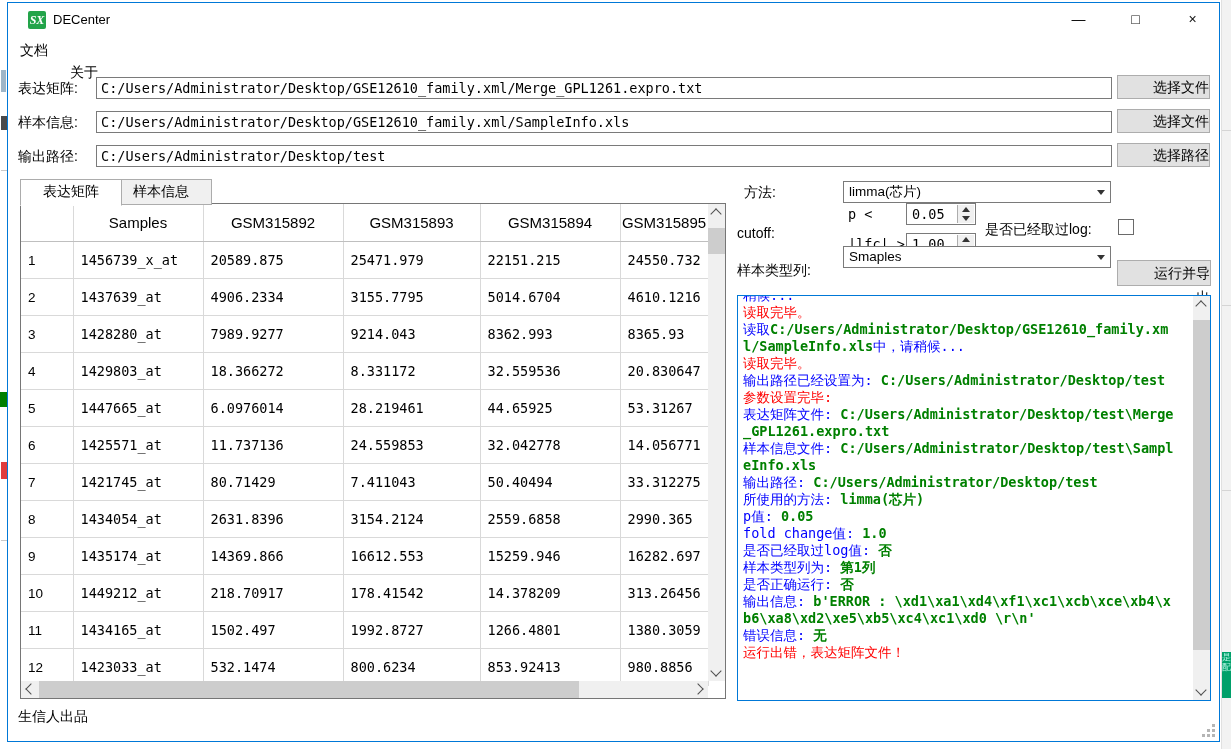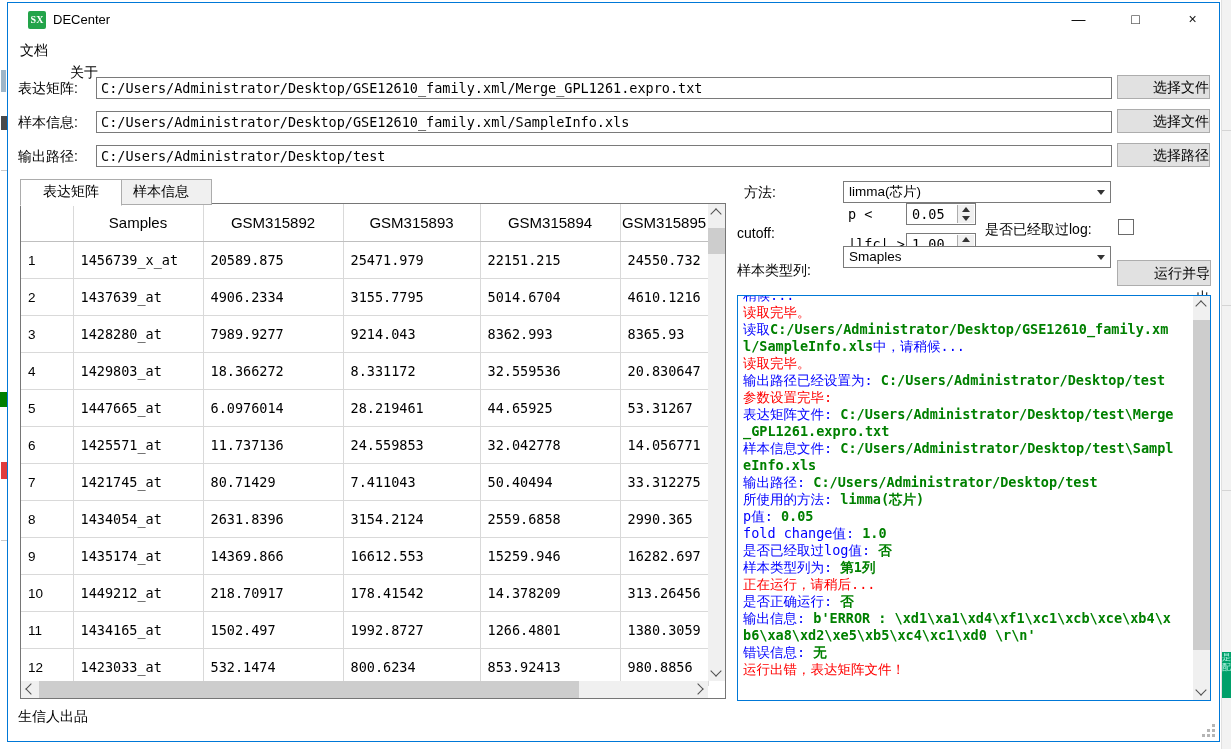--- a/index.html
+++ b/index.html
@@ -13,21 +13,21 @@
   .bg-frag{position:absolute;}
   .bg-right{left:1221px;top:0;width:10px;height:749px;background:#f2f2f2;border-left:1px solid #e0e0e0;}
   .bg-hline{position:absolute;left:0;width:10px;height:1px;background:#d5d5d5;}
   .bg-badge{position:absolute;left:0;width:10px;height:46px;background:#00a06a;color:#aef3e0;font-size:9px;overflow:hidden;line-height:10px;}
 
   
   .win{left:7px;top:2px;width:1213px;height:740px;background:#fff;border:1px solid #0078d7;}
 
   .titlebar{left:0;top:0;width:100%;height:34px;background:#fff;}
   .logo{left:20px;top:8px;width:18px;height:18px;border-radius:2px;text-align:center;
-        font-family:"Liberation Serif",serif;font-weight:bold;font-size:10px;line-height:18px;color:#fff;}
+        font-family:"Liberation Serif",serif;font-style:italic;font-weight:bold;font-size:12px;line-height:18px;color:#fff;}
   .title-text{left:45px;top:9px;font-size:13px;}
   .winbtn{top:0;width:45px;height:32px;text-align:center;line-height:32px;font-size:14px;color:#111;cursor:default;}
 
   .menubar{left:0;top:34px;width:100%;height:26px;background:#fff;}
   .menu-item{top:3px;height:20px;padding:0 6px;line-height:20px;display:inline-block;position:absolute;}
 
   
   .frm-label{width:78px;height:22px;line-height:22px;}
   .frm-input{left:88px;width:1016px;height:22px;border:1px solid #7a7a7a;background:#fff;
              font-size:13.5px;line-height:20px;padding:0 4px;white-space:nowrap;overflow:hidden;}
@@ -318,21 +318,20 @@
         <div><span class="lg-b">输出路径已经设置为: </span><span class="lg-g">C:/Users/Administrator/Desktop/test</span></div>
         <div><span class="lg-r">参数设置完毕: </span></div>
         <div><span class="lg-b">表达矩阵文件: </span><span class="lg-g">C:/Users/Administrator/Desktop/test\Merge_GPL1261.expro.txt</span></div>
         <div><span class="lg-b">样本信息文件: </span><span class="lg-g">C:/Users/Administrator/Desktop/test\SampleInfo.xls</span></div>
         <div><span class="lg-b">输出路径: </span><span class="lg-g">C:/Users/Administrator/Desktop/test</span></div>
         <div><span class="lg-b">所使用的方法: </span><span class="lg-g">limma(芯片)</span></div>
         <div><span class="lg-b">p值: </span><span class="lg-g">0.05</span></div>
         <div><span class="lg-b">fold change值: </span><span class="lg-g">1.0</span></div>
         <div><span class="lg-b">是否已经取过log值: </span><span class="lg-g">否</span></div>
         <div><span class="lg-b">样本类型列为: </span><span class="lg-g">第1列</span></div>
-        <div><span class="lg-r">正在运行，请稍后...</span></div>
         <div><span class="lg-b">是否正确运行: </span><span class="lg-g">否</span></div>
         <div><span class="lg-b">输出信息: </span><span class="lg-g">b'ERROR  : \xd1\xa1\xd4\xf1\xc1\xcb\xce\xb4\xb6\xa8\xd2\xe5\xb5\xc4\xc1\xd0 \r\n'</span></div>
         <div><span class="lg-b">错误信息: </span><span class="lg-g">无</span></div>
         <div><span class="lg-r">运行出错，表达矩阵文件！</span></div>
       </div>
     <div class="abs sb-v" style="height:404px;">
       <div class="sb-btn" style="top:0;">
           <i class="chev chev-up"></i>
         </div>
       <div class="sb-thumb" style="left:0;top:24px;width:17px;height:330px;"></div>

